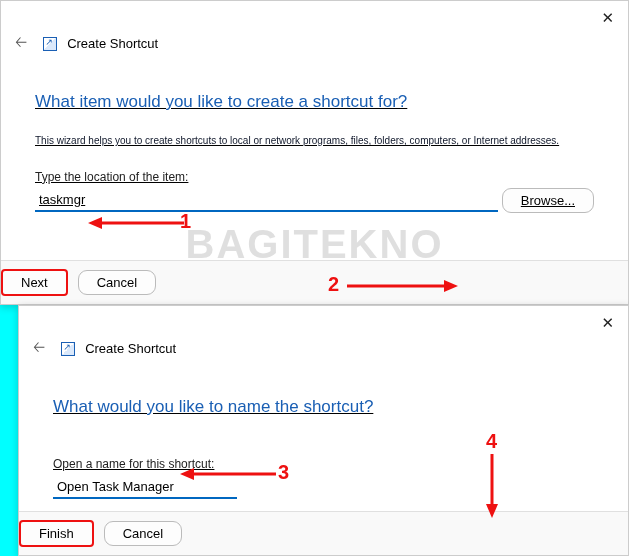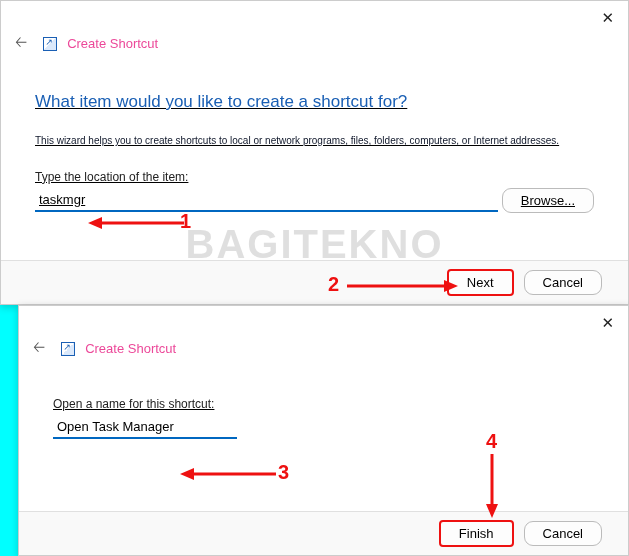--- a/index.html
+++ b/index.html
@@ -38,21 +38,21 @@
   }
   .shortcut-icon {
     width: 14px; height: 14px; border: 1px solid #1a5fb4;
     display: inline-block; position: relative;
     background: linear-gradient(135deg,#fff 50%,#dbe9fb 50%);
   }
   .shortcut-icon::after {
     content: "↗"; position: absolute; font-size: 9px;
     left: 1px; top: -1px; color: #1a5fb4;
   }
-  .dlg-title { font-size: 13px; color: #ec4899; }
+  .dlg-title { font-size: 13px; color: #000000; }
   .content { padding: 6px 34px 0 34px; text-decoration: underline; }
   .heading { color: #1a5fb4; font-size: 17px; font-weight: 400; margin: 18px 0 22px 0; }
   .para { font-size: 10px; color: #0f172a; line-height: 1.35; margin-bottom: 22px; }
   .label { font-size: 12px; color: #222; margin-bottom: 4px; }
   .input-row { display: flex; gap: 4px; align-items: center; }
   .text-input {
     flex: 1; height: 24px; border: none; border-bottom: 2px solid #0067c0;
     font-size: 13px; padding: 1px 4px; outline: none;
     background: #fff;
     font-family: inherit;
@@ -60,21 +60,21 @@
   .dlg2 .text-input { max-width: 360px; }
   .btn {
     background: #fdfdfd; border: 1px solid #bbb; border-radius: 9px;
     padding: 4px 18px; font-size: 13px; cursor: pointer;
     font-family: inherit;
   }
   .btn-row {
     position: absolute; right: 0; bottom: 0; left: 0;
     height: 44px; border-top: 1px solid #e0e0e0;
     background: #f9f9f9;
-    display: flex; justify-content: flex-end; align-items: center;
+    display: flex; justify-content: flex-start; align-items: center;
     gap: 10px; padding-right: 26px;
   }
   .btn-primary-outline {
     border: 2px solid #e11; border-radius: 4px;
   }
   .watermark {
     position: absolute; left: 50%; top: 244px; transform: translate(-50%,-50%);
     font-size: 40px; font-weight: 700; letter-spacing: 2px;
     color: rgba(150,150,150,0.3); pointer-events: none;
     font-family: Arial, sans-serif;
@@ -119,20 +119,21 @@
 <div class="dialog dlg2">
   <div class="closebar">
     <span class="close-x">✕</span>
   </div>
   <div class="toprow">
     <span class="back-arrow">🡠</span>
     <span class="shortcut-icon"></span>
     <span class="dlg-title">Create Shortcut</span>
   </div>
   <div class="content">
+    <div class="heading">What would you like to name the shortcut?</div>
     <div style="height:18px"></div>
     <div class="label">Open a name for this shortcut:</div>
     <input class="text-input" type="text" value="Open Task Manager" style="">
   </div>
   <div class="btn-row">
     <button class="btn btn-primary-outline">Finish</button>
     <button class="btn">Cancel</button>
   </div>
 </div>
 

